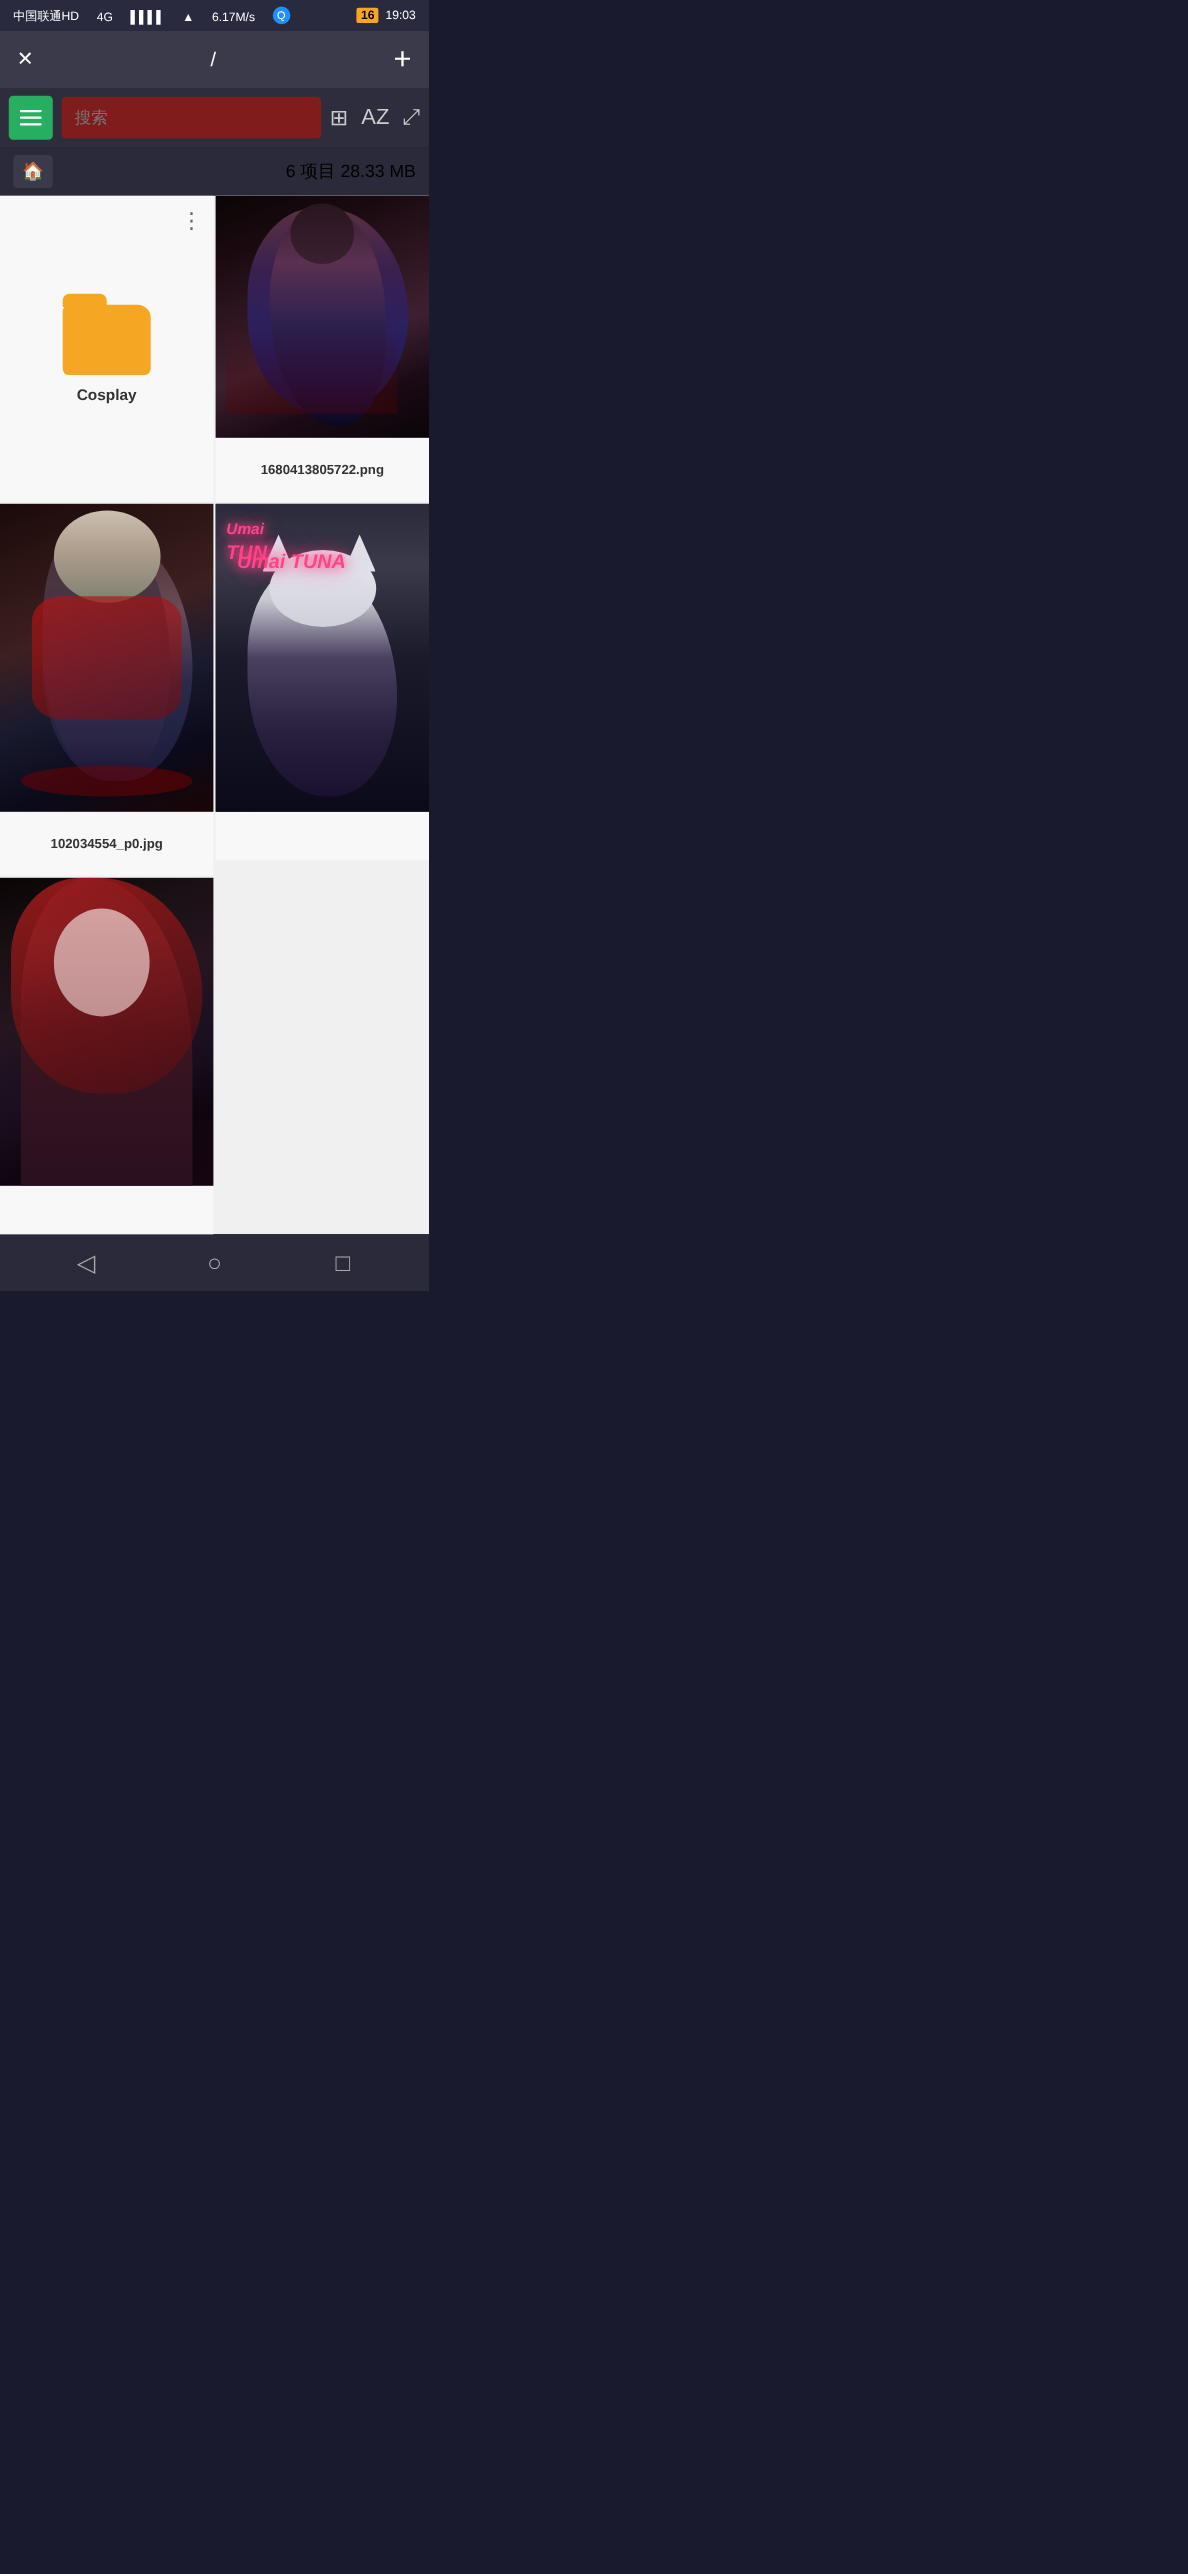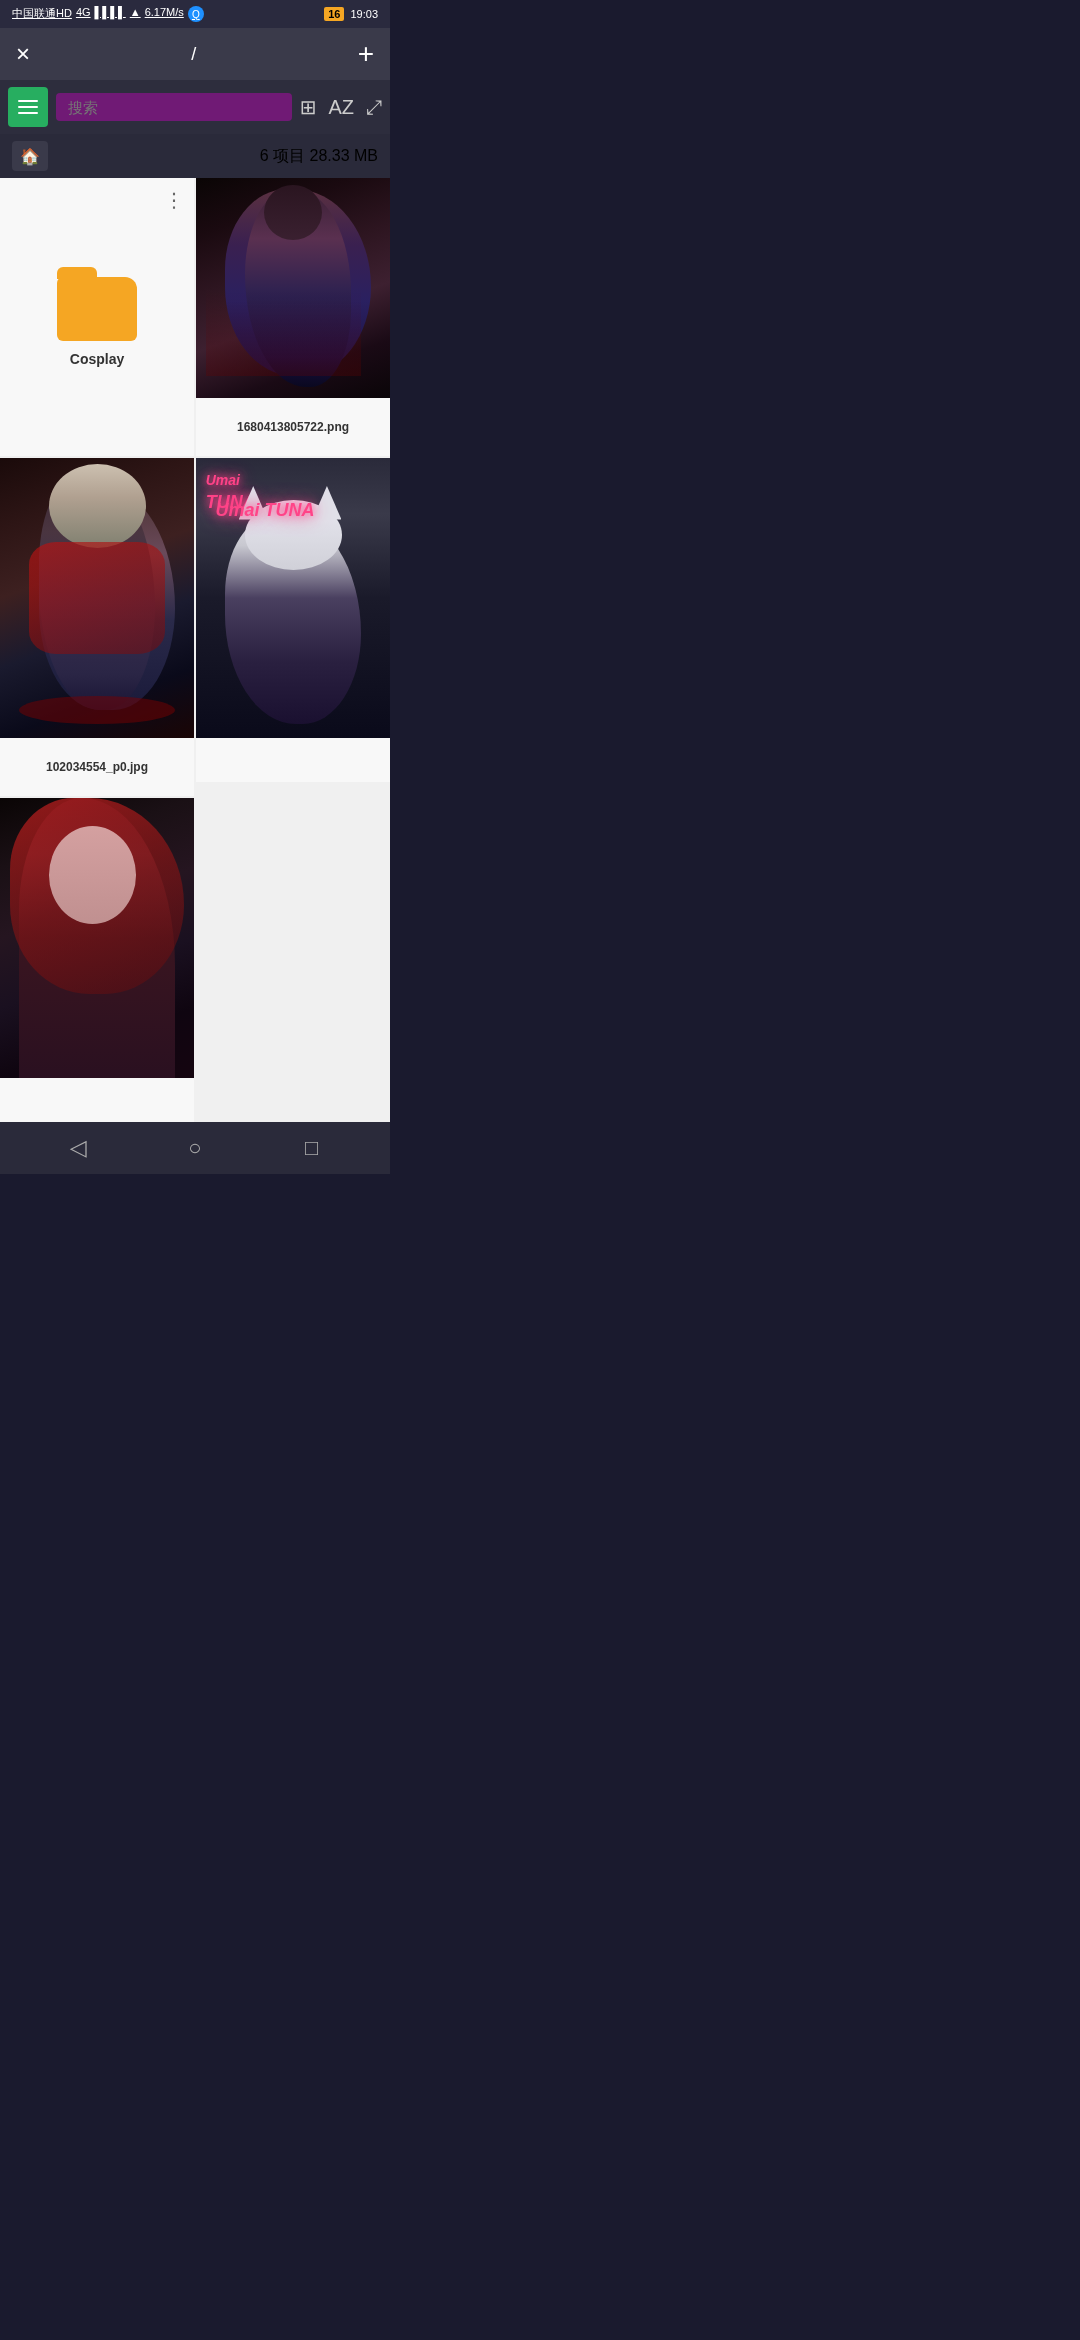--- a/index.html
+++ b/index.html
@@ -17,21 +17,21 @@
     .status-bar {
       background: #2a2a3e;
       height: 28px;
       display: flex;
       align-items: center;
       justify-content: space-between;
       padding: 0 12px;
       font-size: 11px;
       color: #fff;
     }
-    .status-left { display: flex; align-items: flex-start; gap: 4px; text-decoration: underline; }
+    .status-left { display: flex; align-items: flex-end; gap: 16px; }
     .status-right { display: flex; align-items: center; gap: 6px; }
     .battery-icon {
       display: inline-flex;
       align-items: center;
       gap: 2px;
       background: #f5a623;
       border-radius: 2px;
       padding: 1px 4px;
       font-size: 11px;
       color: #000;
@@ -89,24 +89,24 @@
     }
     .menu-btn span {
       display: block;
       width: 20px;
       height: 2px;
       background: #fff;
       border-radius: 1px;
     }
     .search-input {
       flex: 1;
-      background: #701a75;
+      background: #7f1d1d;
       border: none;
       border-radius: 4px;
-      height: 28px;
+      height: 38px;
       padding: 0 12px;
       color: #aaa;
       font-size: 15px;
       outline: none;
     }
     .toolbar-icons {
       display: flex;
       align-items: center;
       gap: 12px;
       flex-shrink: 0;

